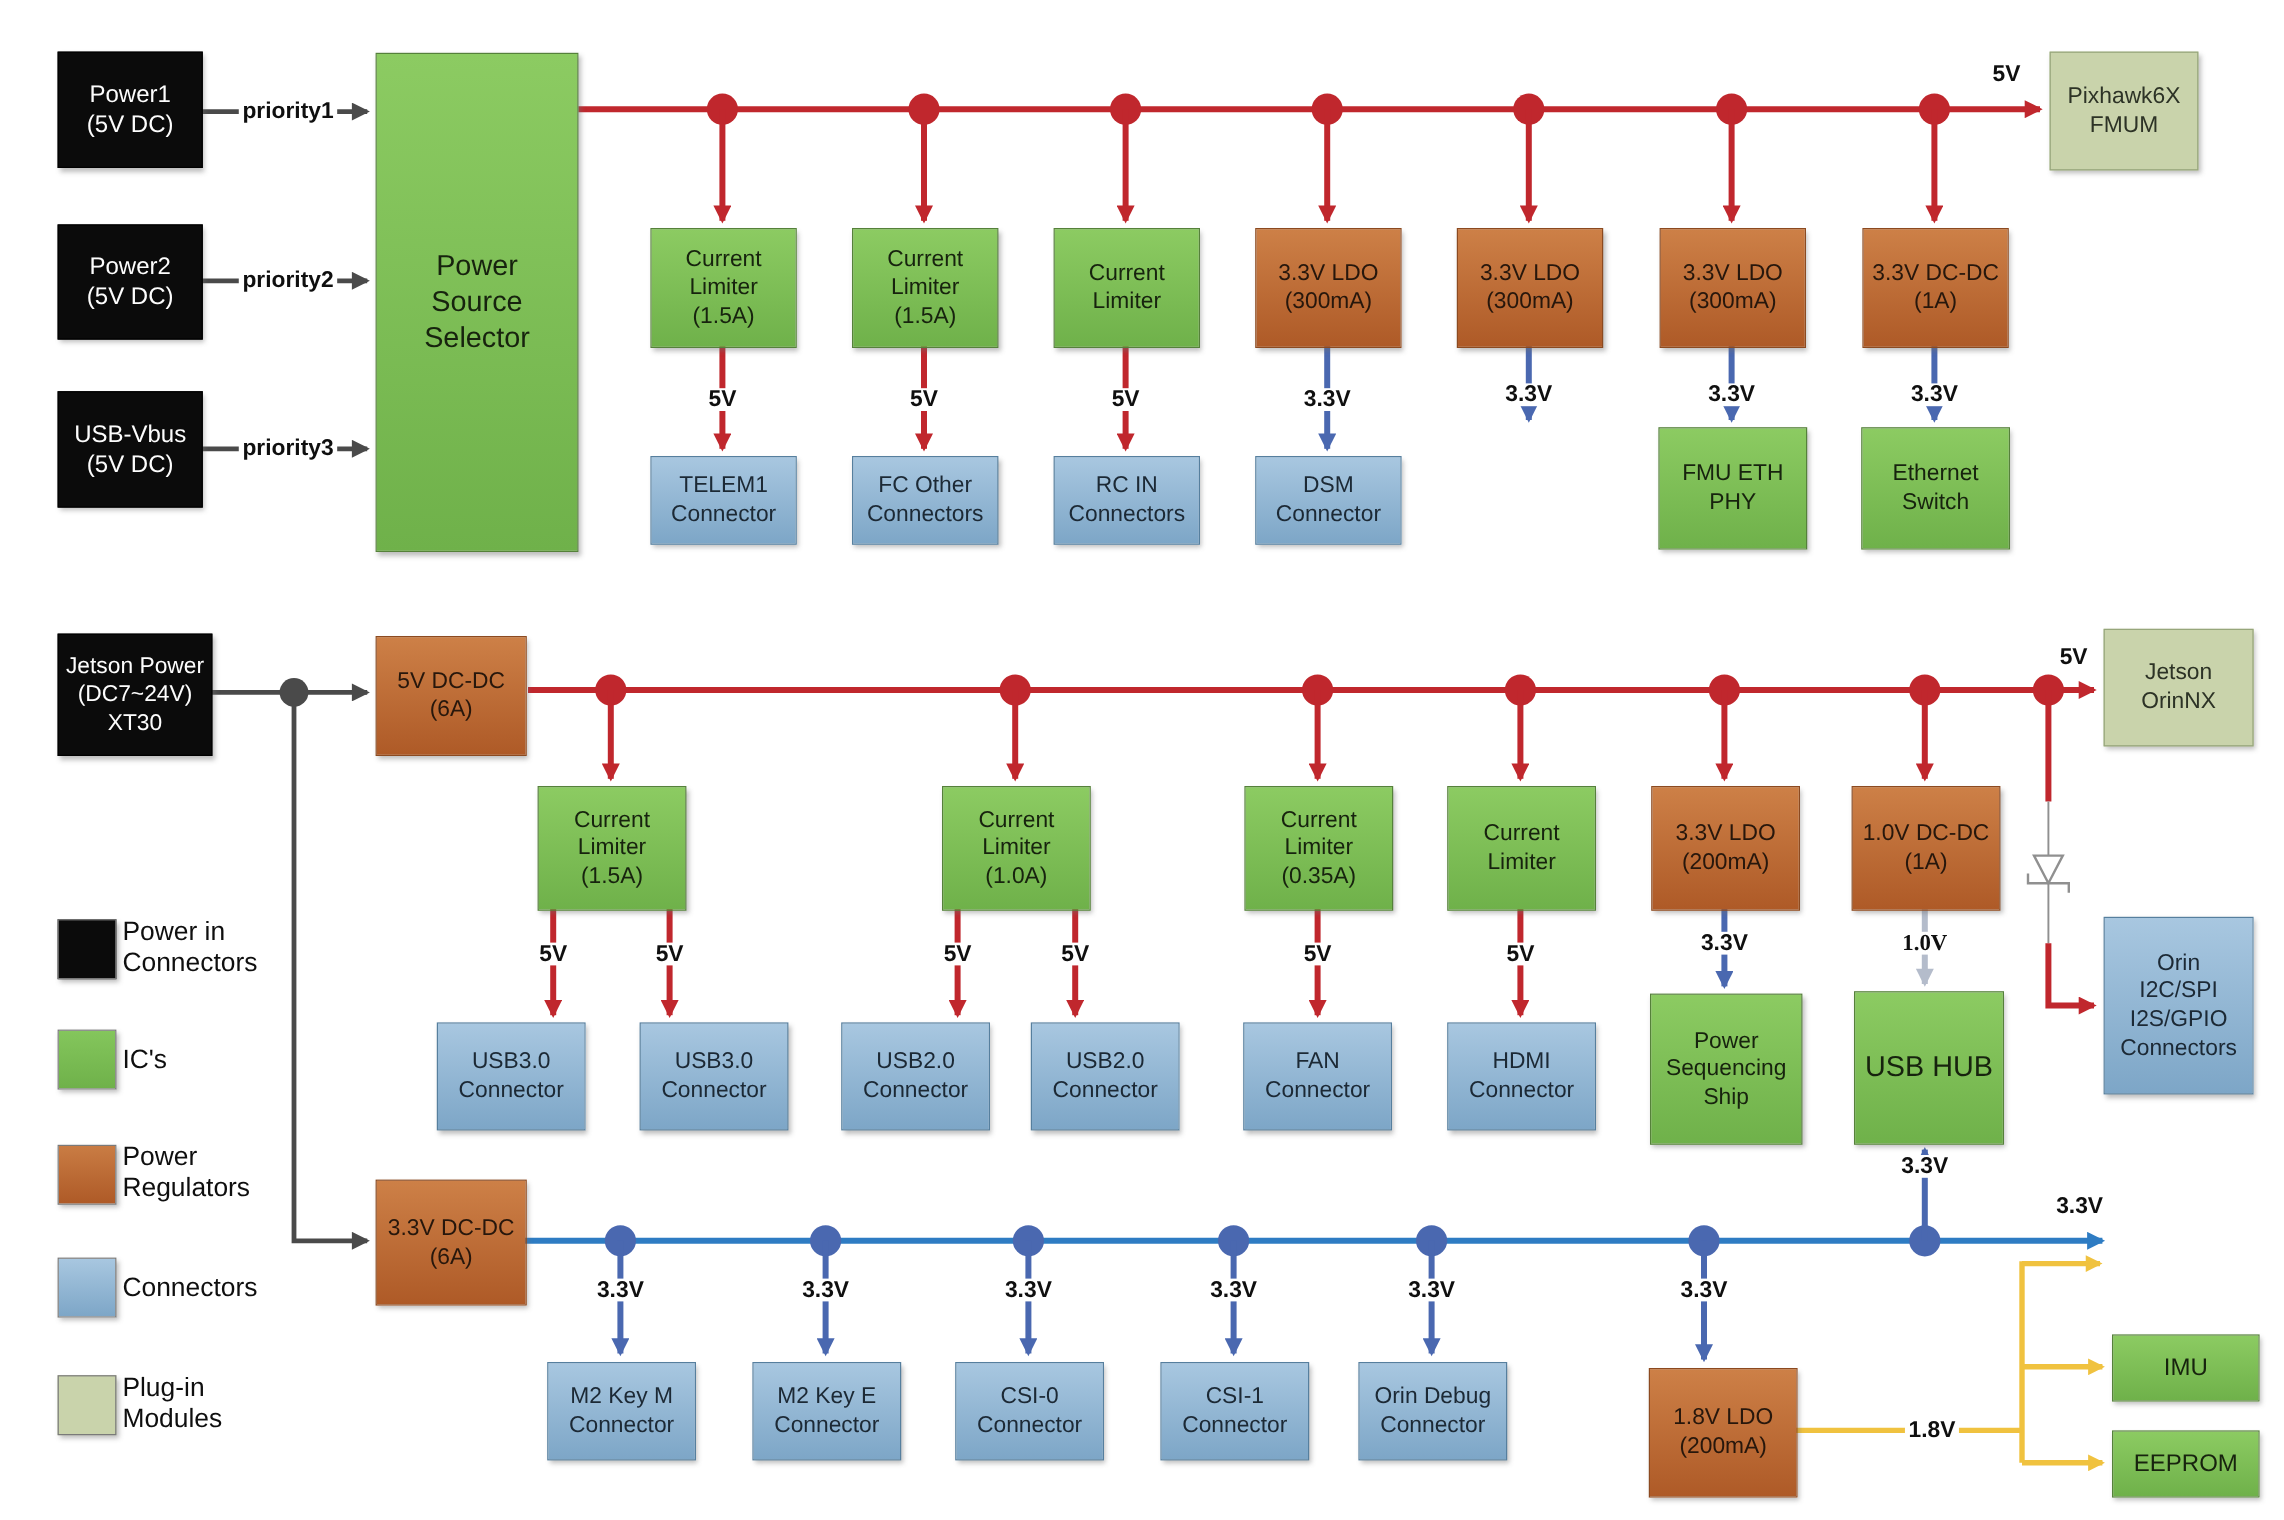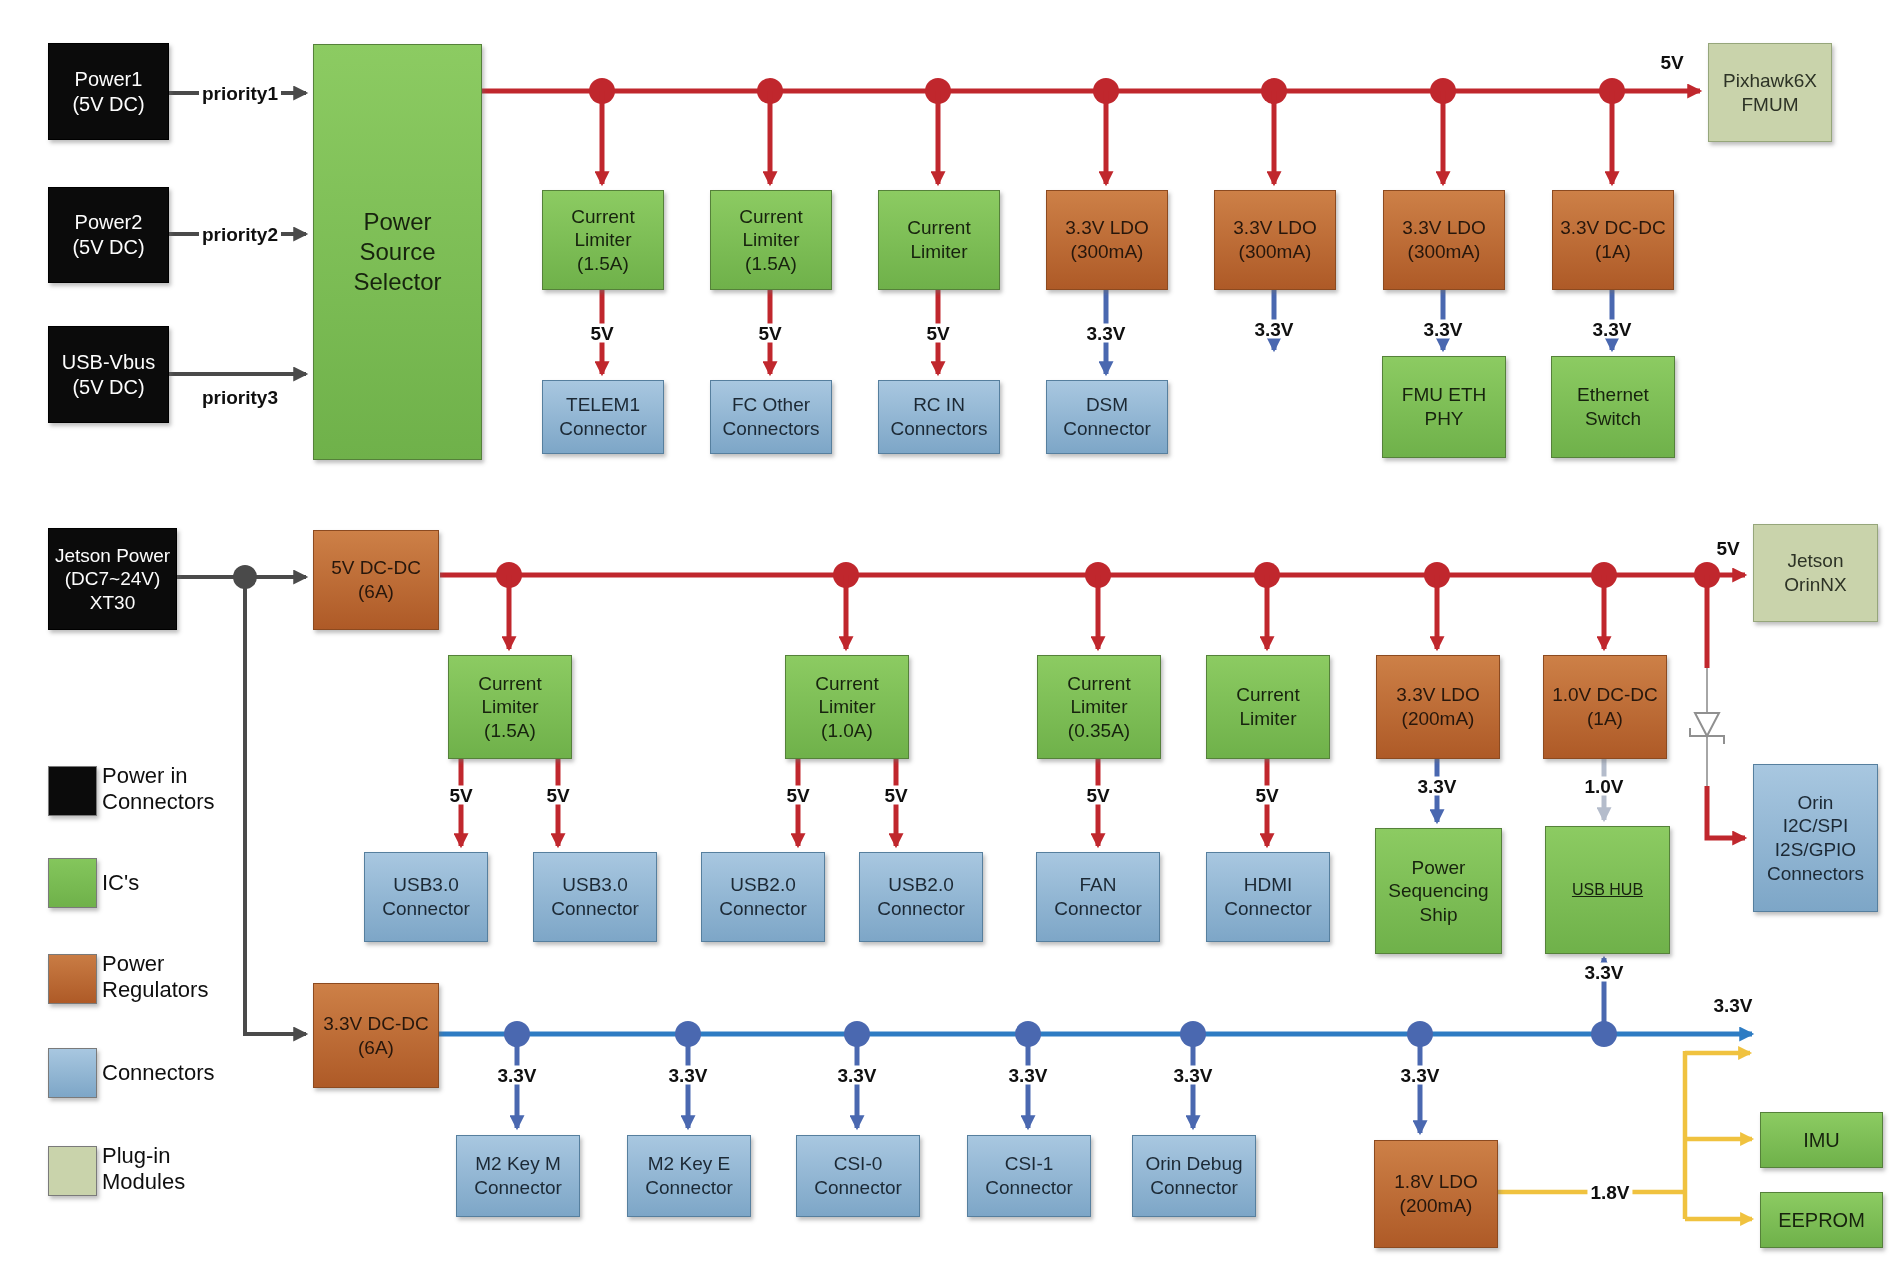--- a/index.html
+++ b/index.html
@@ -312,21 +312,21 @@
     </div>
   <div class="node n-blue" style="left:1206px;top:852px;width:122px;height:88px;">
       <span>HDMI
 Connector</span>
     </div>
   <div class="node n-green" style="left:1375px;top:828px;width:125px;height:124px;">
       <span>Power
 Sequencing
 Ship</span>
     </div>
-  <div class="node n-green" style="left:1545px;top:826px;width:123px;height:126px;font-size:16px;text-decoration:underline;">
+  <div class="node n-green" style="left:1545px;top:826px;width:123px;height:126px;font-size:24px;">
       <span>USB HUB</span>
     </div>
   <div class="node n-module" style="left:1753px;top:524px;width:123px;height:96px;">
       <span>Jetson
 OrinNX</span>
     </div>
   <div class="node n-blue" style="left:1753px;top:764px;width:123px;height:146px;">
       <span>Orin
 I2C/SPI
 I2S/GPIO
@@ -363,39 +363,39 @@
     </div>
   <div class="node n-green" style="left:1760px;top:1112px;width:121px;height:54px;font-size:20px;">
       <span>IMU</span>
     </div>
   <div class="node n-green" style="left:1760px;top:1192px;width:121px;height:54px;font-size:20px;">
       <span>EEPROM</span>
     </div>
 
   <span class="v" style="left:240px;top:93px;">priority1</span>
   <span class="v" style="left:240px;top:234px;">priority2</span>
-  <span class="v" style="left:240px;top:374px;margin-top:23px;">priority3</span>
+  <span class="v" style="left:240px;top:374px;">priority3</span>
 
   <span class="v" style="left:602px;top:333px;">5V</span>
   <span class="v" style="left:770px;top:333px;">5V</span>
   <span class="v" style="left:938px;top:333px;">5V</span>
   <span class="v" style="left:1106px;top:333px;">3.3V</span>
   <span class="v" style="left:1274px;top:329px;">3.3V</span>
   <span class="v" style="left:1443px;top:329px;">3.3V</span>
   <span class="v" style="left:1612px;top:329px;">3.3V</span>
   <span class="v nobg" style="left:1672px;top:62px;">5V</span>
 
   <span class="v" style="left:461px;top:795px;">5V</span>
   <span class="v" style="left:558px;top:795px;">5V</span>
   <span class="v" style="left:798px;top:795px;">5V</span>
   <span class="v" style="left:896px;top:795px;">5V</span>
   <span class="v" style="left:1098px;top:795px;">5V</span>
   <span class="v" style="left:1267px;top:795px;">5V</span>
   <span class="v" style="left:1437px;top:786px;">3.3V</span>
-  <span class="v" style="left:1604px;top:786px;">1.0V</span>
+  <span class="v" style="left:1604px;top:786px;font-family:Liberation Serif, serif;">1.0V</span>
   <span class="v nobg" style="left:1728px;top:548px;">5V</span>
 
   <span class="v" style="left:517px;top:1075px;">3.3V</span>
   <span class="v" style="left:688px;top:1075px;">3.3V</span>
   <span class="v" style="left:857px;top:1075px;">3.3V</span>
   <span class="v" style="left:1028px;top:1075px;">3.3V</span>
   <span class="v" style="left:1193px;top:1075px;">3.3V</span>
   <span class="v" style="left:1420px;top:1075px;">3.3V</span>
   <span class="v" style="left:1604px;top:972px;">3.3V</span>
   <span class="v nobg" style="left:1733px;top:1005px;">3.3V</span>

